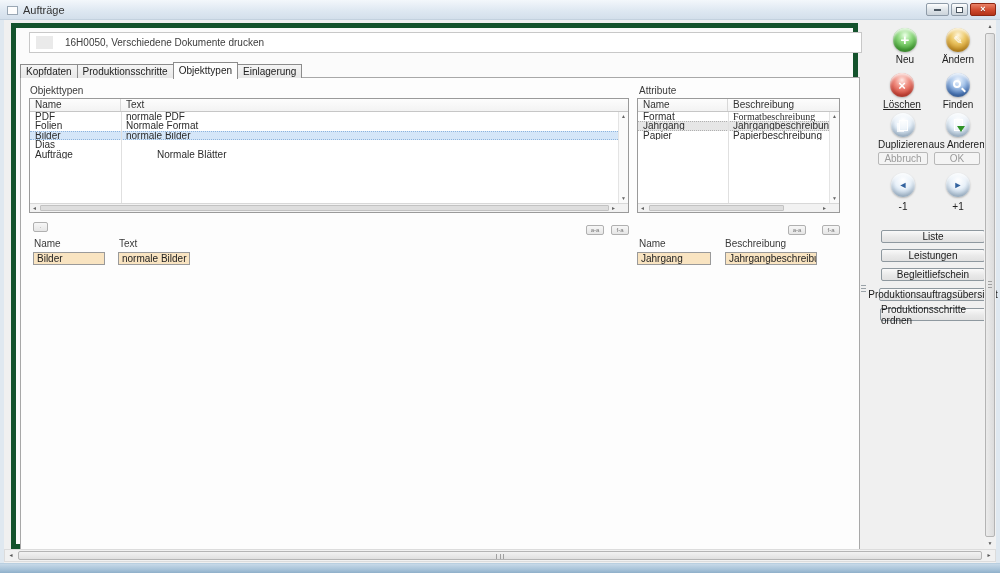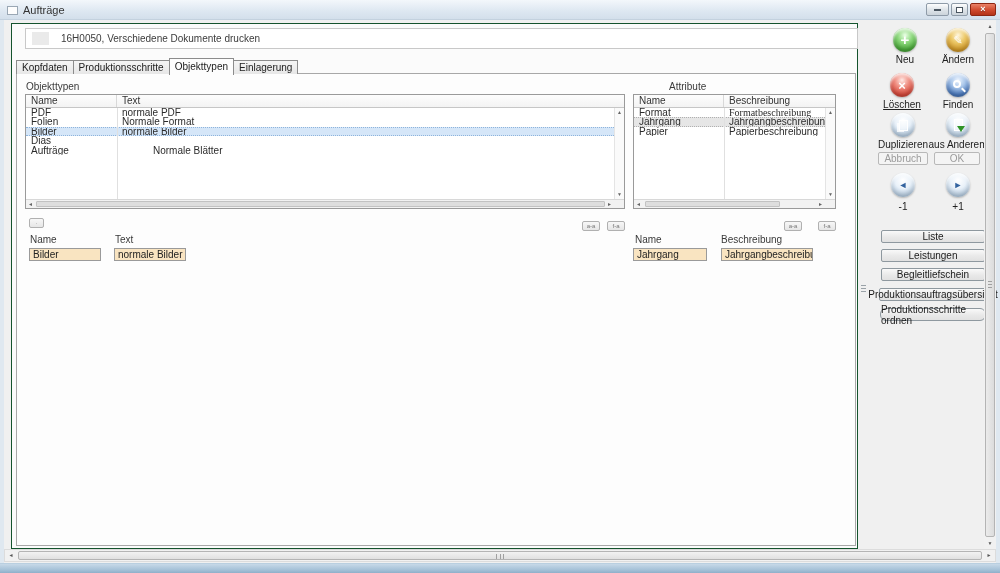--- a/index.html
+++ b/index.html
@@ -19,21 +19,21 @@
   .wbtn.min{width:23px;} .wbtn.max{width:17px;} 
   .wbtn.close{width:26px;background:linear-gradient(#ea8268,#d04a2e 55%,#b33318);border-color:#8d2713;}
   .glyph-min{width:7px;height:2px;background:#4a5661;}
   .glyph-max{width:7px;height:6px;border:1px solid #4a5661;background:#fff;}
   .glyph-close{color:#fff;font-size:9px;font-weight:bold;line-height:9px;text-shadow:0 1px 1px rgba(0,0,0,.4);}
   .frame-bottom{position:absolute;left:0;bottom:0;width:1000px;height:10px;
             background:linear-gradient(#c7d9e8,#a2bfd6 70%,#8fafc9);border-top:1px solid #b9cfe0;}
   
   .client{position:absolute;left:4px;top:20px;width:992px;height:543px;background:#f0f0f0;}
   .main-panel{position:absolute;left:7px;top:3px;width:847px;height:526px;background:#fbfbfb;
-              border:1px solid #14532d;}
+              border:5px solid #14532d;}
   .header-field{position:absolute;left:13px;top:4px;width:833px;height:21px;background:#fff;
                 border:1px solid #c8c8c8;display:flex;align-items:center;}
   .header-icon{width:17px;height:13px;background:#eaeaea;margin-left:6px;}
   .header-text{margin-left:12px;font-size:10px;color:#3c3c3c;}
   
   .tabs{position:absolute;left:4px;top:33px;height:17px;display:flex;align-items:flex-end;z-index:3;}
   .tab{height:14px;line-height:13px;padding:0 5px;font-size:10px;color:#222;
        background:linear-gradient(#f5f5f5,#e7e7e7);border:1px solid #8c8c8c;border-bottom:none;
        margin-right:-1px;cursor:default;}
   .tab.active{height:17px;line-height:16px;background:#fdfdfd;position:relative;z-index:4;margin-bottom:-1px;}
@@ -188,21 +188,21 @@
 
         <div class="mini-btn" style="left:12px;top:144px;width:15px;">·</div>
         <div class="mini-btn" style="left:565px;top:147px;width:18px;">a-a</div>
         <div class="mini-btn" style="left:590px;top:147px;width:18px;">f-a</div>
 
         <div class="fld-label" style="left:13px;top:160px;">Name</div>
         <div class="fld-label" style="left:98px;top:160px;">Text</div>
         <input class="fld" style="left: 12px; top: 174px; width: 72px;" value="Bilder">
         <input class="fld" style="left: 97px; top: 174px; width: 72px;" value="normale Bilder">
 
-        <div class="sec-label" style="left:652px;top:7px;">Attribute</div>
+        <div class="sec-label" style="left:618px;top:7px;">Attribute</div>
 
         <div class="tbl" style="left:616px;top:20px;width:203px;height:115px;">
           <div class="thead">
             <div class="hc" style="width:90px;border-right:1px solid #d8d8d8;">Name</div>
             <div class="hc" style="flex:1;">Beschreibung</div>
           </div>
           <div class="tbody" style="height:93px;">
             <div class="vline" style="left:90px;"></div>
             <div class="trow">
               <div class="cell" style="width:90px;">Format</div>
@@ -287,21 +287,21 @@
 
     <div class="sphere s-pale" style="left:942px;top:153px;">
       <span class="sph-glyph g-arrow">►</span>
     </div>
     <div class="sph-label" style="left:919px;top:181px;">+1</div>
 
     <div class="btn" style="left:877px;top:210px;width:104px;">Liste</div>
     <div class="btn" style="left:877px;top:229px;width:104px;">Leistungen</div>
     <div class="btn" style="left:877px;top:248px;width:104px;">Begleitliefschein</div>
     <div class="btn" style="left:875px;top:268px;width:108px;">Produktionsauftragsübersicht</div>
-    <div class="btn" style="left:876px;top:288px;width:106px;border-radius:6px;">Produktionsschritte ordnen</div>
+    <div class="btn" style="left:876px;top:288px;width:106px;">Produktionsschritte ordnen</div>
 
     <div class="win-vscroll">
       <span class="sb-btn" style="top:0;">▲</span>
       <div class="vthumb">
           <span class="grip">
             <i></i>
             <i></i>
             <i></i>
           </span>
         </div>

